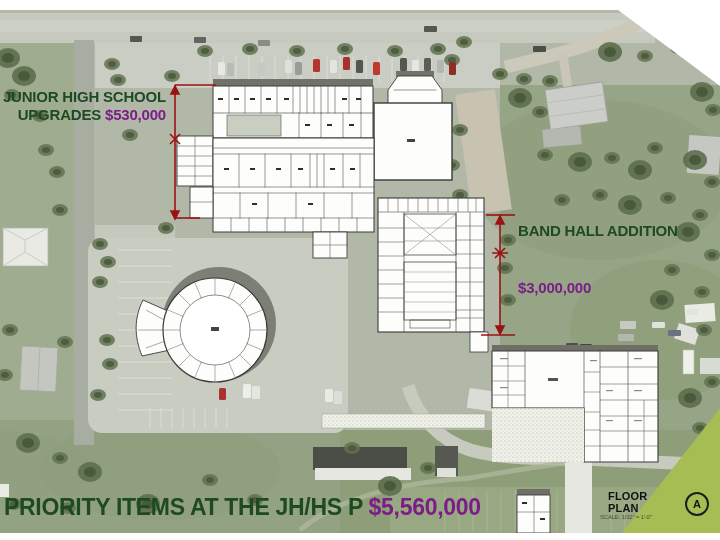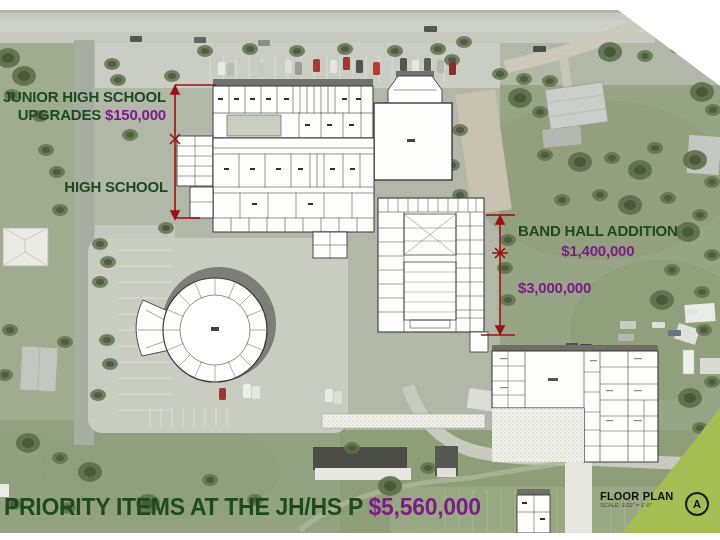--- a/index.html
+++ b/index.html
@@ -10,21 +10,21 @@
   }
   .slide svg{position:absolute;left:0;top:0;}
   .anno{position:absolute;font-weight:bold;font-size:15px;line-height:18px;
         letter-spacing:-0.2px;color:#1d4a21;white-space:nowrap;}
   .anno .amount{color:#7c1d87;}
   .anno.right{text-align:right;}
   .footer-title{position:absolute;left:4px;top:494px;font-weight:bold;
         font-size:23px;letter-spacing:-0.3px;color:#1d4a21;white-space:nowrap;}
   .footer-title .amount{color:#7c1d87;}
   .stamp{position:absolute;left:600px;top:490px;color:#111;width:80px;}
-  .stamp .stamp-title{font-weight:bold;font-size:11px;letter-spacing:0.2px;line-height:12px;}
+  .stamp .stamp-title{font-weight:bold;font-size:11px;letter-spacing:0.2px;line-height:12px;margin-left:8px;}
   .stamp .stamp-scale{font-size:6px;color:#4a4d44;line-height:7px;letter-spacing:-0.2px;}
   .sheet-marker{
     position:absolute;left:685px;top:492px;width:20px;height:20px;
     border:2px solid #1c1c1c;border-radius:50%;
     display:flex;align-items:center;justify-content:center;
     font-weight:bold;font-size:11px;color:#141414;
   }
 </style>
 </head>
 <body>
@@ -380,30 +380,28 @@
   </g>
 
   <rect x="0" y="0" width="720" height="10" fill="#ffffff"></rect>
   <polygon points="618,10 720,10 720,86" fill="#ffffff"></polygon>
   <rect x="0" y="533" width="720" height="7" fill="#ffffff"></rect>
   <polygon points="720,408 720,533 622,533" fill="#a6bd53"></polygon>
 </svg>
 
   <div class="anno right" style="left:0;width:166px;top:88px;">
     <div>JUNIOR HIGH SCHOOL</div>
-    <div><span>UPGRADES </span><span class="amount">$150,000</span></div>
+    <div><span>UPGRADES </span><span class="amount">$530,000</span></div>
   </div>
 
   <div class="anno right" style="left:0;width:168px;top:178px;">
-    <div>HIGH SCHOOL</div>
   </div>
 
   <div class="anno" style="left:518px;top:221px;line-height:20px;text-align:center;">
     <div>BAND HALL ADDITION</div>
-    <div class="amount">$1,400,000</div>
   </div>
 
   <div class="anno" style="left:518px;top:277px;line-height:21px;">
     <div class="amount">$3,000,000</div>
   </div>
 
   <div class="footer-title"><span>PRIORITY ITEMS AT THE JH/HS P </span><span class="amount">$5,560,000</span></div>
 
   <div class="stamp">
     <div class="stamp-title">FLOOR PLAN</div>

